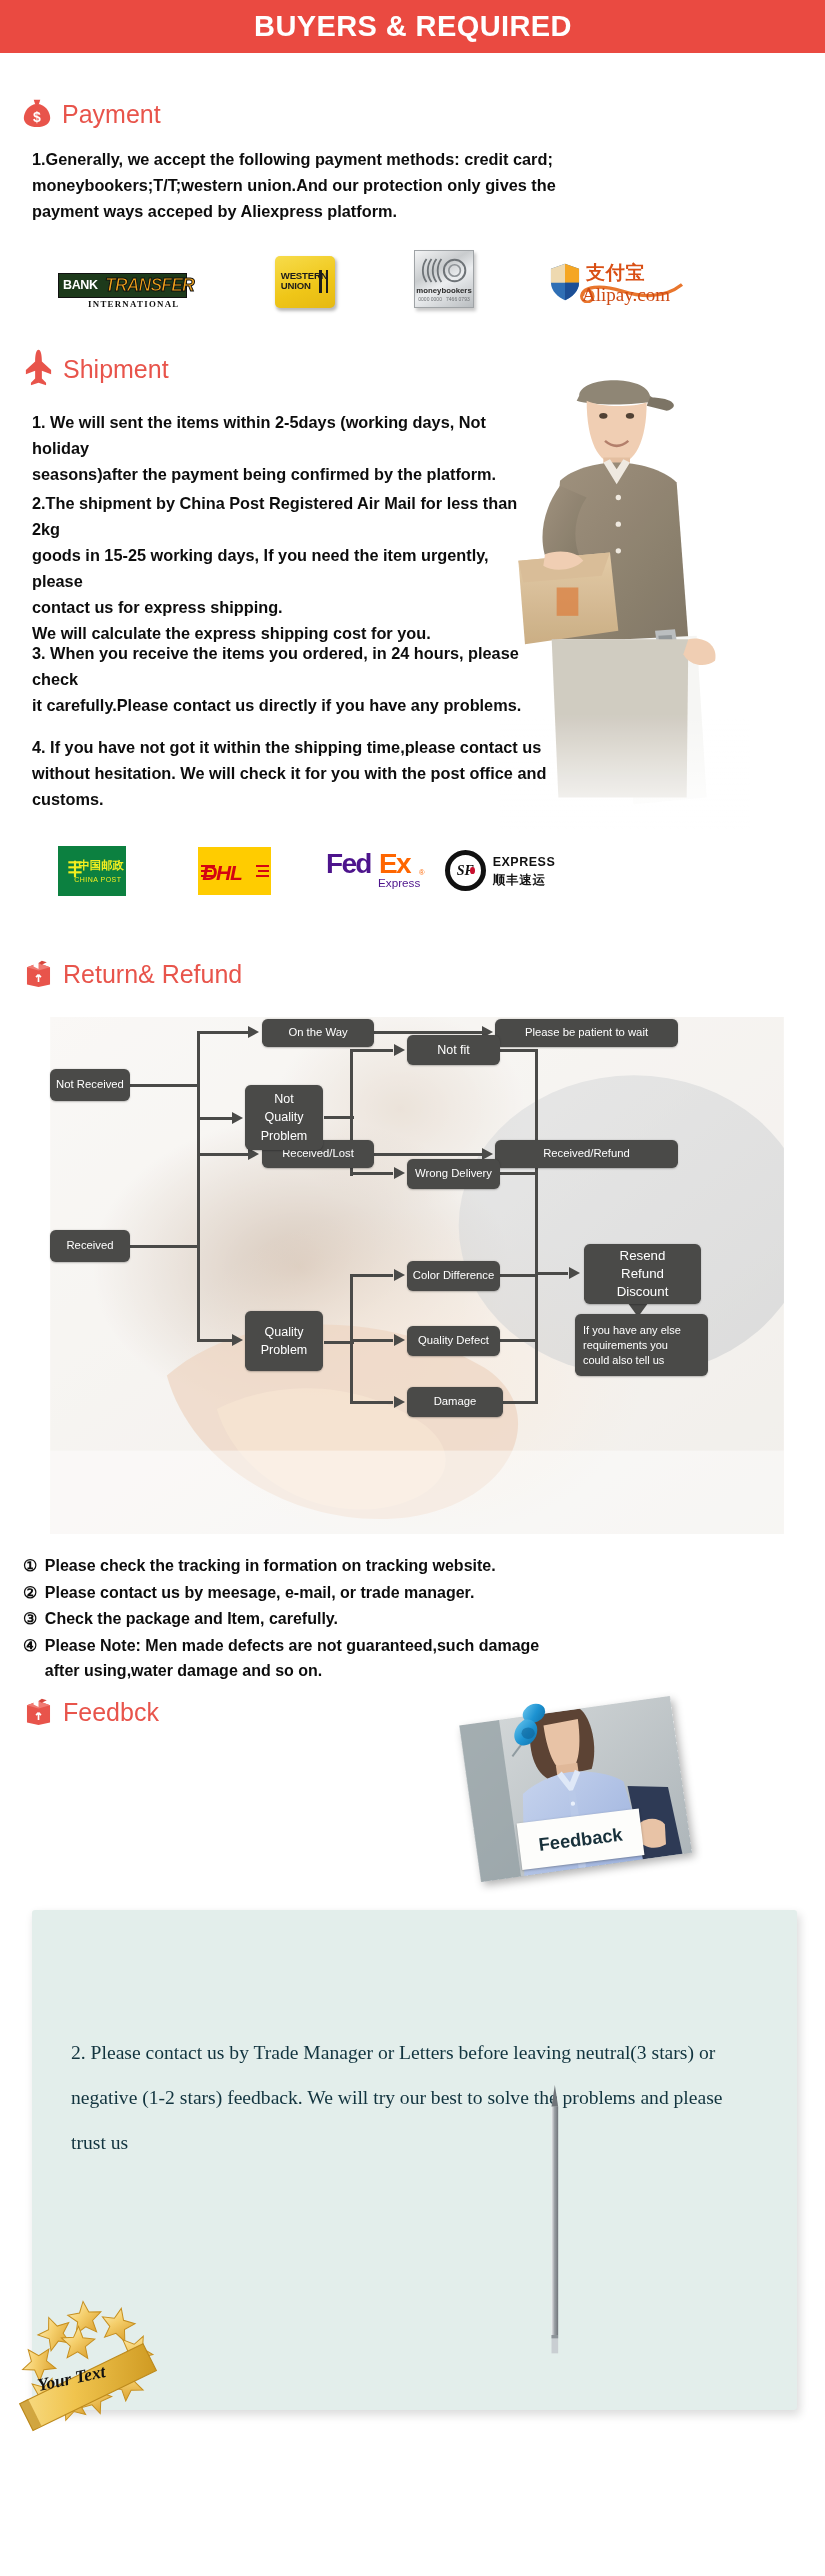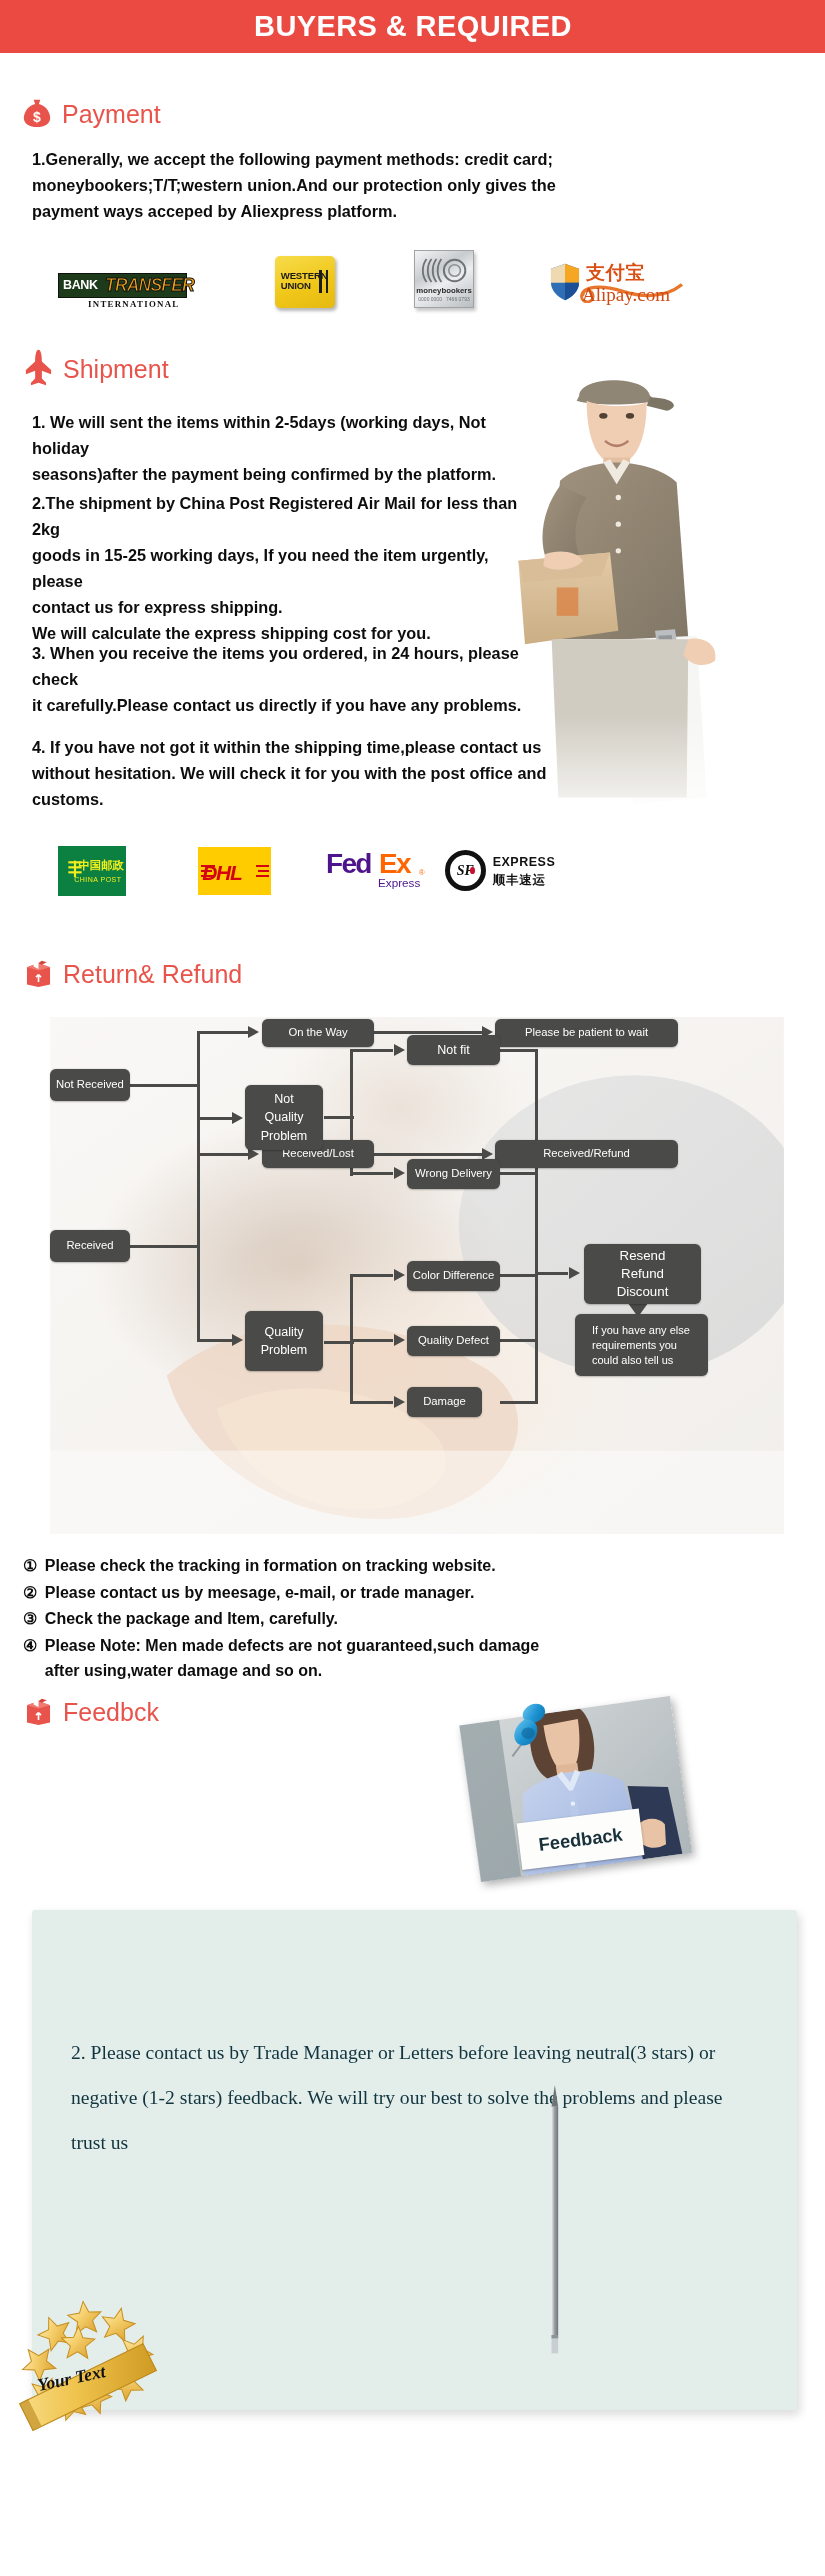--- a/index.html
+++ b/index.html
@@ -567,37 +567,37 @@
   <div class="fline" style="left:300px; top:257px; width:43px; height:3.3px;"></div>
   <div class="farrow" style="left:344px; top:252px;"></div>
   <div class="fnode" style="left:357px; top:244px; width:93px; height:30px;">Color Difference</div>
 
   <div class="fline" style="left:300px; top:322px; width:43px; height:3.3px;"></div>
   <div class="farrow" style="left:344px; top:317px;"></div>
   <div class="fnode" style="left:357px; top:309px; width:93px; height:30px;">Quality Defect</div>
 
   <div class="fline" style="left:300px; top:384px; width:43px; height:3.3px;"></div>
   <div class="farrow" style="left:344px; top:379px;"></div>
-  <div class="fnode" style="left:357px; top:370px; width:75px; height:30px;">Damage</div>
+  <div class="fnode" style="left:357px; top:370px; width:96px; height:30px;">Damage</div>
 
   <div class="fline" style="left:450px; top:32px; width:38px; height:3.3px;"></div>
   <div class="fline" style="left:450px; top:155px; width:38px; height:3.3px;"></div>
   <div class="fline" style="left:450px; top:257px; width:38px; height:3.3px;"></div>
   <div class="fline" style="left:450px; top:322px; width:38px; height:3.3px;"></div>
   <div class="fline" style="left:450px; top:384px; width:38px; height:3.3px;"></div>
   <div class="fline" style="left:485px; top:32px; width:3.3px; height:355px;"></div>
   <div class="fline" style="left:485px; top:255px; width:33px; height:3.3px;"></div>
   <div class="farrow" style="left:519px; top:250px;"></div>
 
   <div class="fnode" style="left:534px; top:227px; width:117px; height:60px; white-space:pre-line; line-height:18.3px; font-size:13.3px;">Resend
 Refund
 Discount</div>
 
   <div class="ftail" style="left:575px; top:282px;"></div>
-  <div class="fnode lt" style="left:525px; top:297px; width:133px; height:62px; white-space:pre-line; line-height:15px; font-size:11px; padding:5px 17px;">If you have any else
+  <div class="fnode lt" style="left:525px; top:297px; width:133px; height:62px; white-space:pre-line; line-height:15px; font-size:11px; padding:5px 8px;">If you have any else
 requirements you
 could also tell us</div>
 </div>
 
 <div class="clist">
   <div class="ci">
     <span class="cnum">①</span>
     <span class="ctx">Please check the tracking in formation on tracking website.</span>
   </div>
   <div class="ci">

